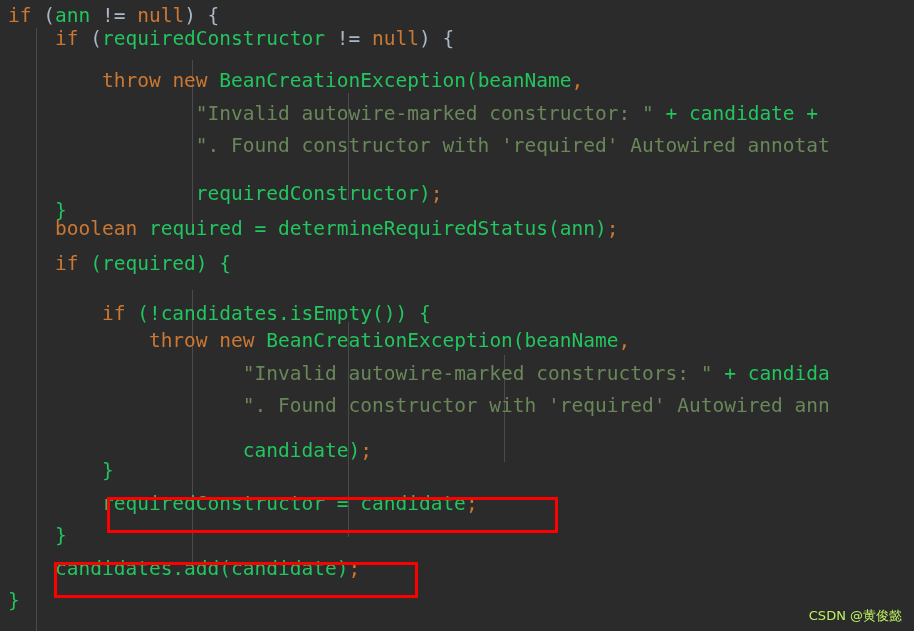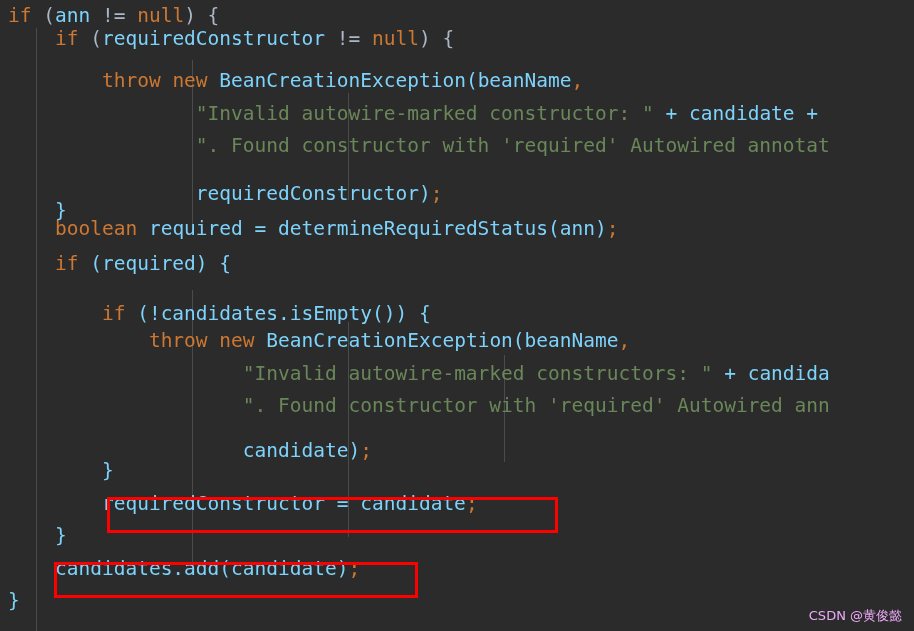--- a/index.html
+++ b/index.html
@@ -28,21 +28,21 @@
     left: 8px;
     height: 32.5px;
     line-height: 32.5px;
     font-size: 19.5px;
     letter-spacing: 0px;
     white-space: pre;
     color: #a9b7c6;
   }
   .tok-kw   { color: #cc7832; }
   .tok-str  { color: #6a8759; }
-  .tok-id   { color: #7dd3fc; }
+  .tok-id   { color: #22c55e; }
   .tok-punc { color: #cc7832; }
   .tok-plain{ color: #a9b7c6; }
 
   .indent-guide {
     position: absolute;
     width: 1px;
     background: #4b4b4b;
   }
 
   .hl-box {
@@ -50,21 +50,21 @@
     border: 3px solid #ff0000;
     box-sizing: border-box;
     pointer-events: none;
     background: transparent;
   }
 
   #watermark {
     position: absolute;
     right: 12px;
     bottom: 6px;
-    color: #f0abfc;
+    color: #bef264;
     font-size: 13px;
     font-family: "DejaVu Sans", "Liberation Sans", sans-serif;
     white-space: nowrap;
   }
 </style>
 </head>
 <body>
 
 <div id="screenshot">
 

